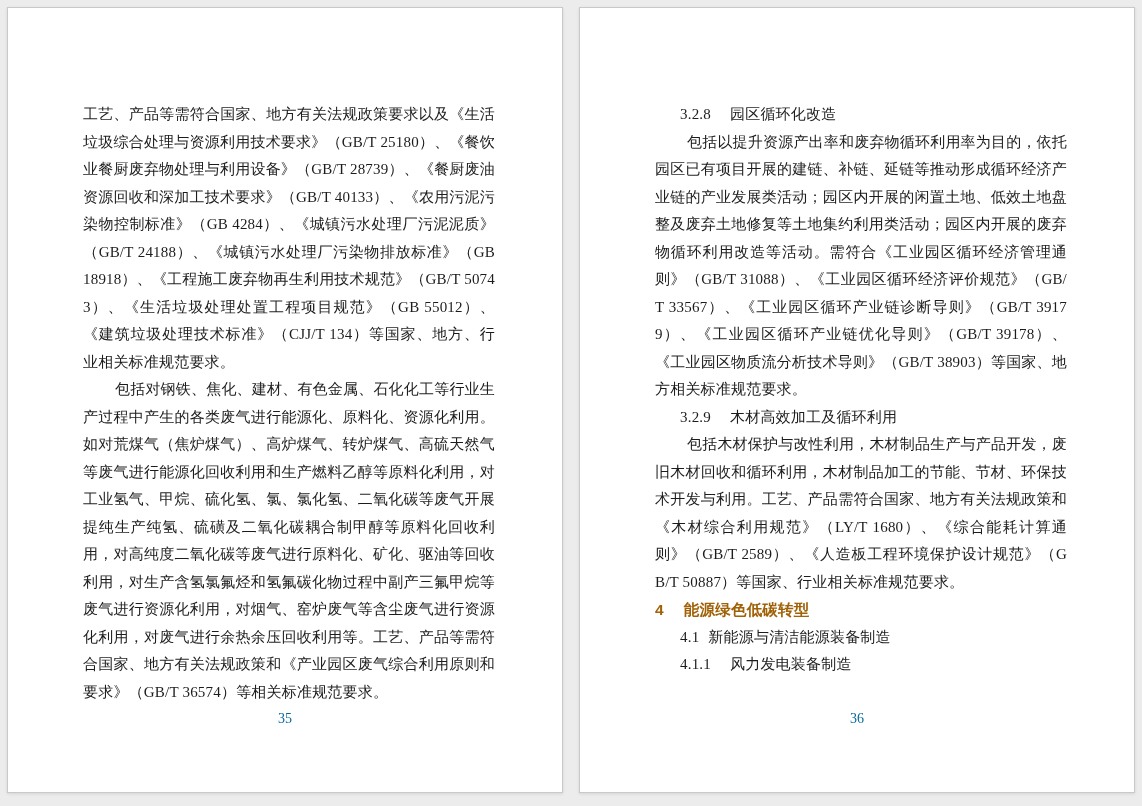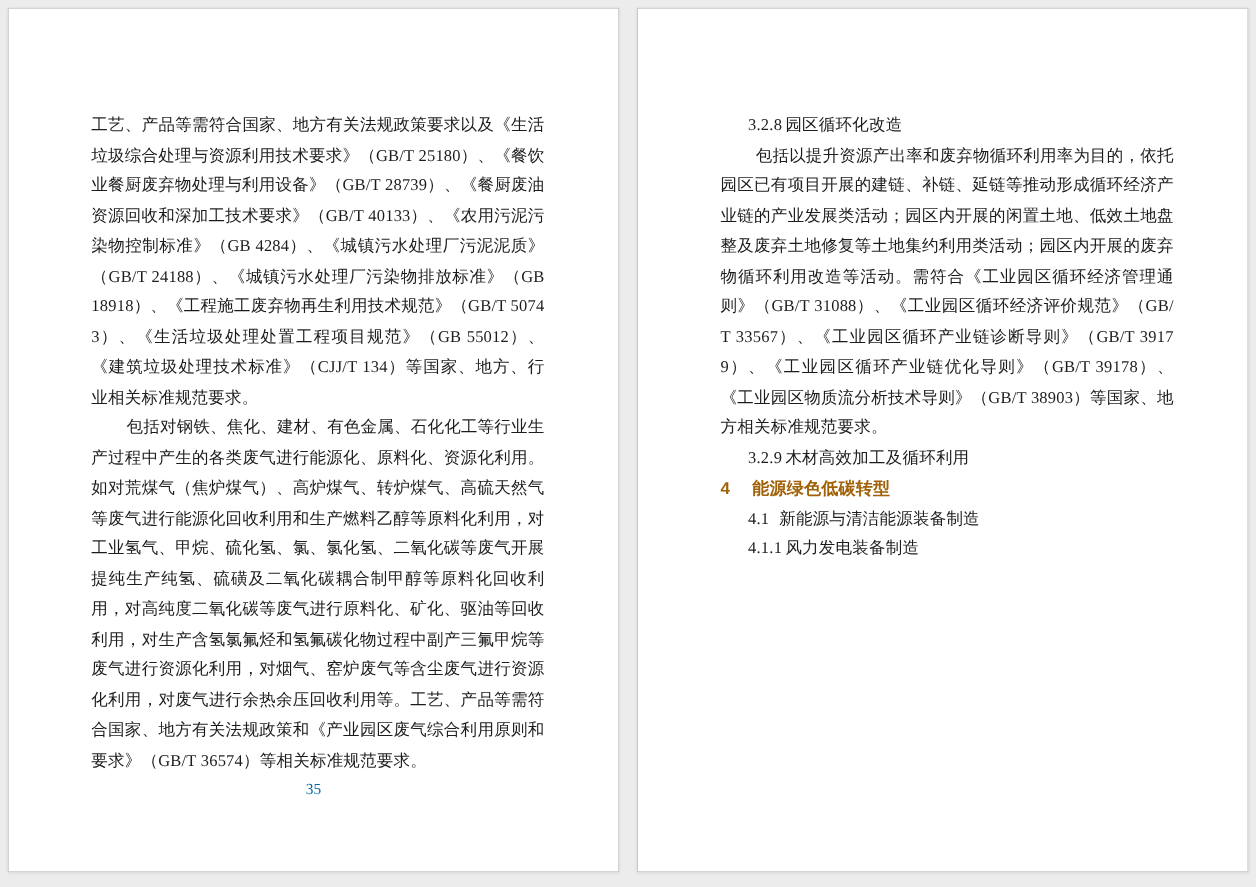--- a/index.html
+++ b/index.html
@@ -47,21 +47,21 @@
     text-justify: inter-ideograph;
     word-break: break-all;
   }
   .page-body p.para.indent { text-indent: 32px; }
   .hblock {
     font-size: 15px;
     line-height: 27.5px;
     letter-spacing: 0.2px;
   }
   .h3 { padding-left: 25px; }
-  .h3 .hnum { margin-right: 3px; }
+  .h3 .hnum { margin-right: 19px; }
   .h2 { padding-left: 13px; }
   .h2 .hnum { margin-right: 9px; margin-left: 12px; }
   .h1 {
     font-family: "Liberation Sans", "DejaVu Sans", sans-serif;
     font-weight: bold;
     font-size: 15.5px;
     color: #a16207;
     padding-left: 0;
   }
   .h1 .hnum { margin-right: 20px; }
@@ -87,19 +87,21 @@
         <p class="para indent">包括对钢铁、焦化、建材、有色金属、石化化工等行业生产过程中产生的各类废气进行能源化、原料化、资源化利用。如对荒煤气（焦炉煤气）、高炉煤气、转炉煤气、高硫天然气等废气进行能源化回收利用和生产燃料乙醇等原料化利用，对工业氢气、甲烷、硫化氢、氯、氯化氢、二氧化碳等废气开展提纯生产纯氢、硫磺及二氧化碳耦合制甲醇等原料化回收利用，对高纯度二氧化碳等废气进行原料化、矿化、驱油等回收利用，对生产含氢氯氟烃和氢氟碳化物过程中副产三氟甲烷等废气进行资源化利用，对烟气、窑炉废气等含尘废气进行资源化利用，对废气进行余热余压回收利用等。工艺、产品等需符合国家、地方有关法规政策和《产业园区废气综合利用原则和要求》（GB/T 36574）等相关标准规范要求。</p>
       </div>
     <div class="page-number">35</div>
   </div>
 
   <div class="page right">
     <div class="page-body">
         <div class="hblock h3"><span class="hnum">3.2.8</span><span>园区循环化改造</span></div>
         <p class="para indent">包括以提升资源产出率和废弃物循环利用率为目的，依托园区已有项目开展的建链、补链、延链等推动形成循环经济产业链的产业发展类活动；园区内开展的闲置土地、低效土地盘整及废弃土地修复等土地集约利用类活动；园区内开展的废弃物循环利用改造等活动。需符合《工业园区循环经济管理通则》（GB/T 31088）、《工业园区循环经济评价规范》（GB/T 33567）、《工业园区循环产业链诊断导则》（GB/T 39179）、《工业园区循环产业链优化导则》（GB/T 39178）、《工业园区物质流分析技术导则》（GB/T 38903）等国家、地方相关标准规范要求。</p>
         <div class="hblock h3"><span class="hnum">3.2.9</span><span>木材高效加工及循环利用</span></div>
+        <p class="para indent">包括木材保护与改性利用，木材制品生产与产品开发，废旧木材回收和循环利用，木材制品加工的节能、节材、环保技术开发与利用。工艺、产品需符合国家、地方有关法规政策和《木材综合利用规范》（LY/T 1680）、《综合能耗计算通则》（GB/T 2589）、《人造板工程环境保护设计规范》（GB/T 50887）等国家、行业相关标准规范要求。</p>
         <div class="hblock h1"><span class="hnum">4</span><span>能源绿色低碳转型</span></div>
         <div class="hblock h2"><span class="hnum">4.1</span><span>新能源与清洁能源装备制造</span></div>
         <div class="hblock h3"><span class="hnum">4.1.1</span><span>风力发电装备制造</span></div>
       </div>
+    <div class="page-number">36</div>
   </div>
 
 </div>
 
 </body></html>

